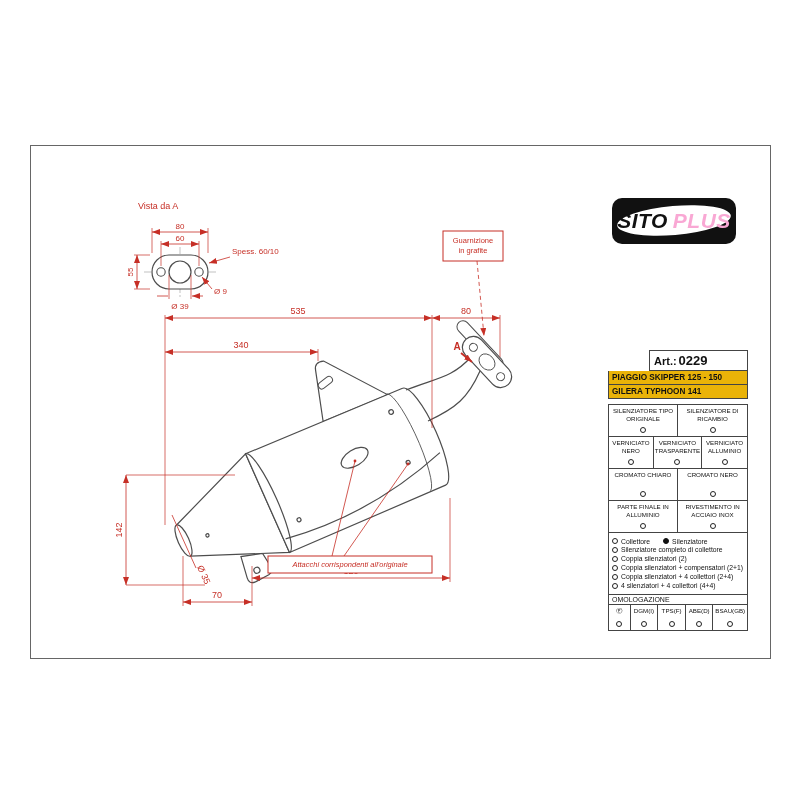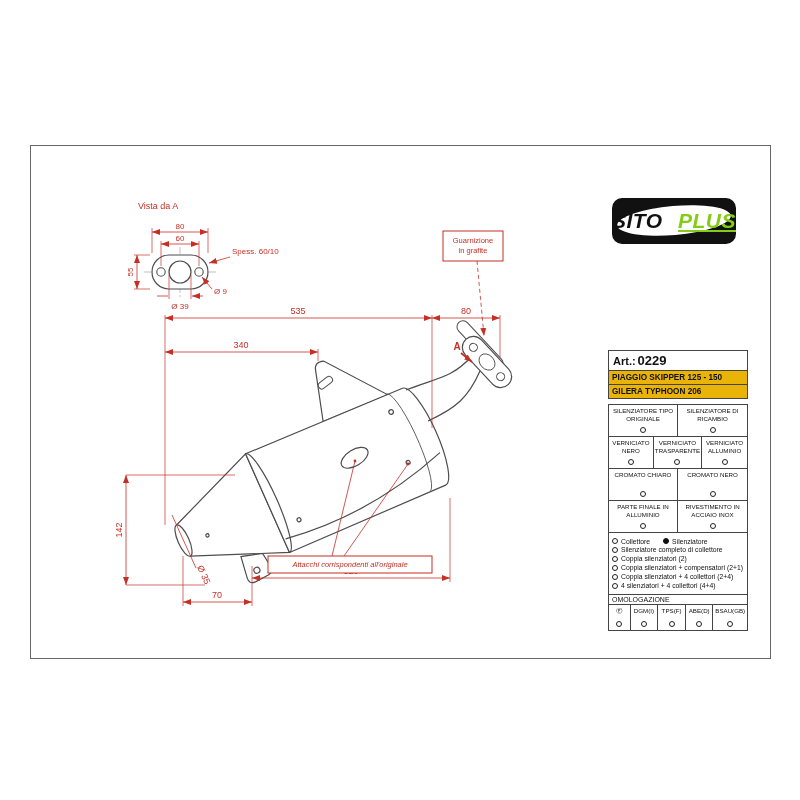--- a/index.html
+++ b/index.html
@@ -9,27 +9,27 @@
   .dim{fill:#c62f26;font-size:9px;}
   .dim-s{fill:#c62f26;font-size:8px;}
   .rnote{fill:#c62f26;font-size:7.5px;}
   .rnote-i{fill:#c62f26;font-size:7.5px;font-style:italic;}
   .seclab{fill:#c62f26;font-size:10px;font-weight:bold;}
   .vtitle{fill:#c62f26;font-size:9px;}
 
   
   .logo{position:absolute;left:612px;top:198px;width:124px;height:46px;background:#111;border-radius:10px;overflow:hidden;}
   .logo-swoosh{position:absolute;left:5px;top:8px;width:114px;height:29px;background:#fff;border-radius:50%;transform:rotate(-5deg);}
-  .logo-text{position:absolute;left:0;top:0;width:100%;height:100%;display:flex;align-items:center;justify-content:space-between;font-style:italic;font-weight:bold;font-size:21px;letter-spacing:.5px;}
+  .logo-text{position:absolute;left:0;top:0;width:100%;height:100%;display:flex;align-items:center;justify-content:center;font-style:italic;font-weight:bold;font-size:21px;letter-spacing:.5px;}
   .logo-sito{color:#111;}
-  .logo-plus{color:#84cc16;margin-left:5px;text-decoration:underline;}
+  .logo-plus{color:#f9a8d4;margin-left:5px;}
 
   
   .spec{position:absolute;left:608px;top:350px;width:140px;font-size:7px;}
-  .art-row{border:1px solid #444;padding:2px 4px;background:#fff;}
+  .art-row{border:1px solid #444;padding:2px 4px;background:#fff;margin-left:41px;}
   .art-label{font-weight:bold;font-size:11px;}
   .art-num{font-weight:bold;font-size:13px;margin-left:2px;}
   .model-row{border:1px solid #444;border-top:none;padding:2px 3px;font-weight:bold;font-size:8.2px;background:#eab308;}
   .tgap{height:5px;}
   .grid{display:grid;border:1px solid #444;border-top:none;background:#fff;}
   .grid.first{border-top:1px solid #444;}
   .g2{grid-template-columns:1fr 1fr;}
   .g3{grid-template-columns:1fr 1fr 1fr;}
   .g5{grid-template-columns:1.1fr 1.4fr 1.4fr 1.4fr 1.7fr;}
   .cell{border-right:1px solid #444;padding:2px 1px 3px 1px;display:flex;flex-direction:column;align-items:center;justify-content:space-between;gap:2px;min-height:26px;}
@@ -181,21 +181,21 @@
     <span class="logo-sito">SITO</span>
     <span class="logo-plus">PLUS</span>
   </div>
 </div>
 
 <div class="spec">
   <div class="art-row">
     <span class="art-label">Art.:</span><span class="art-num">0229</span>
   </div>
   <div class="model-row">PIAGGIO SKIPPER 125 - 150</div>
-  <div class="model-row">GILERA TYPHOON 206</div>
+  <div class="model-row">GILERA TYPHOON 141</div>
   <div class="tgap"></div>
 
   <div class="grid g2 first">
     <div class="cell">
       <div class="cl">SILENZIATORE TIPO ORIGINALE</div>
       <span class="radio"></span>
     </div>
     <div class="cell">
       <div class="cl">SILENZIATORE DI RICAMBIO</div>
       <span class="radio"></span>

